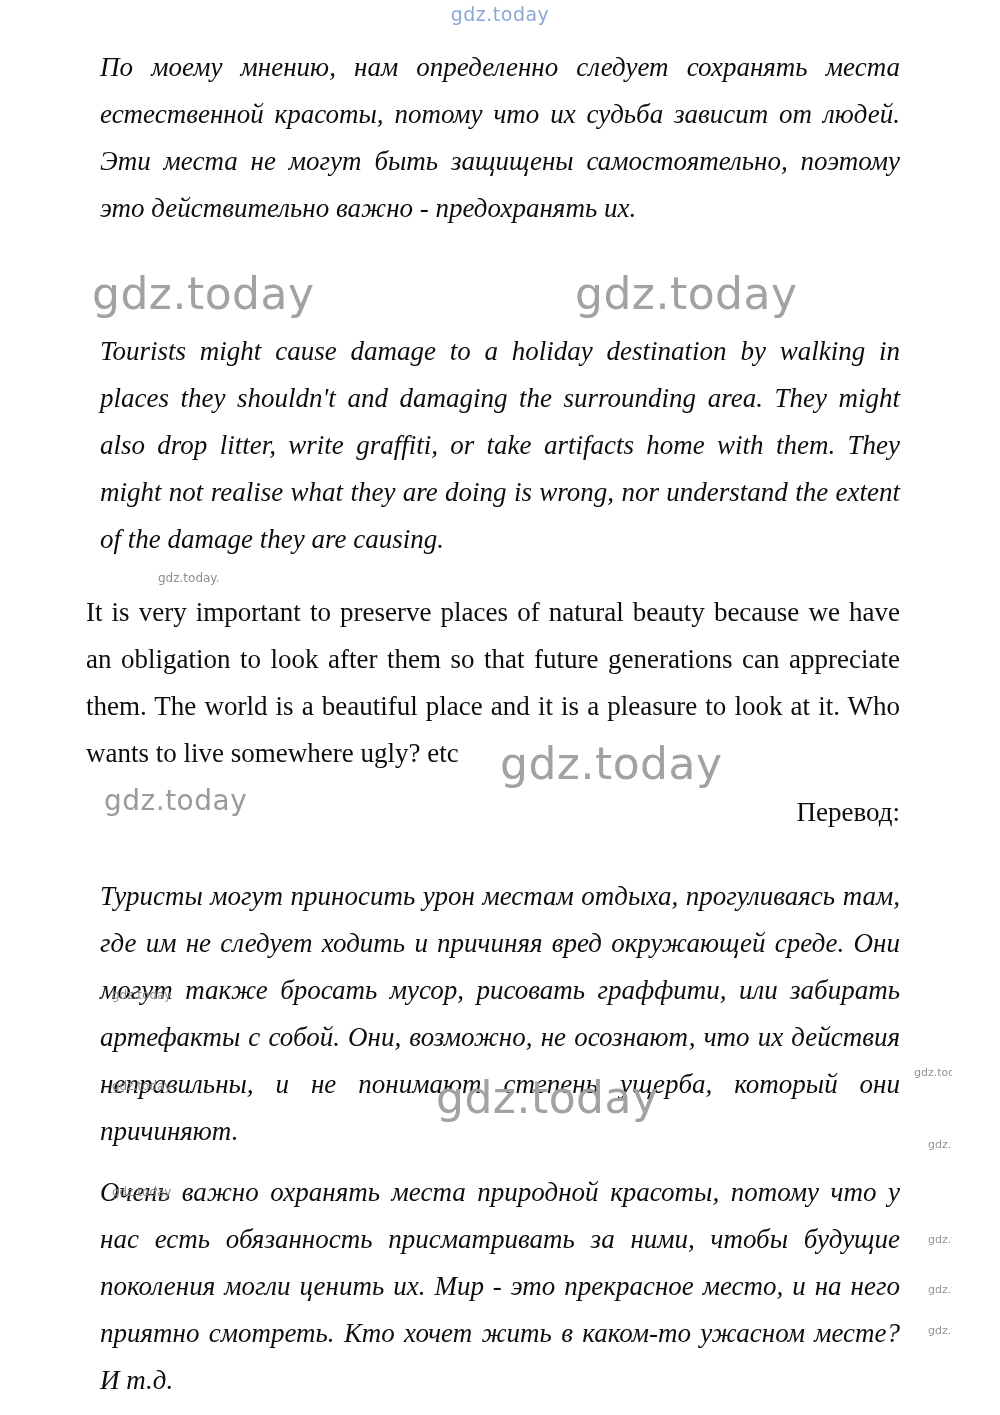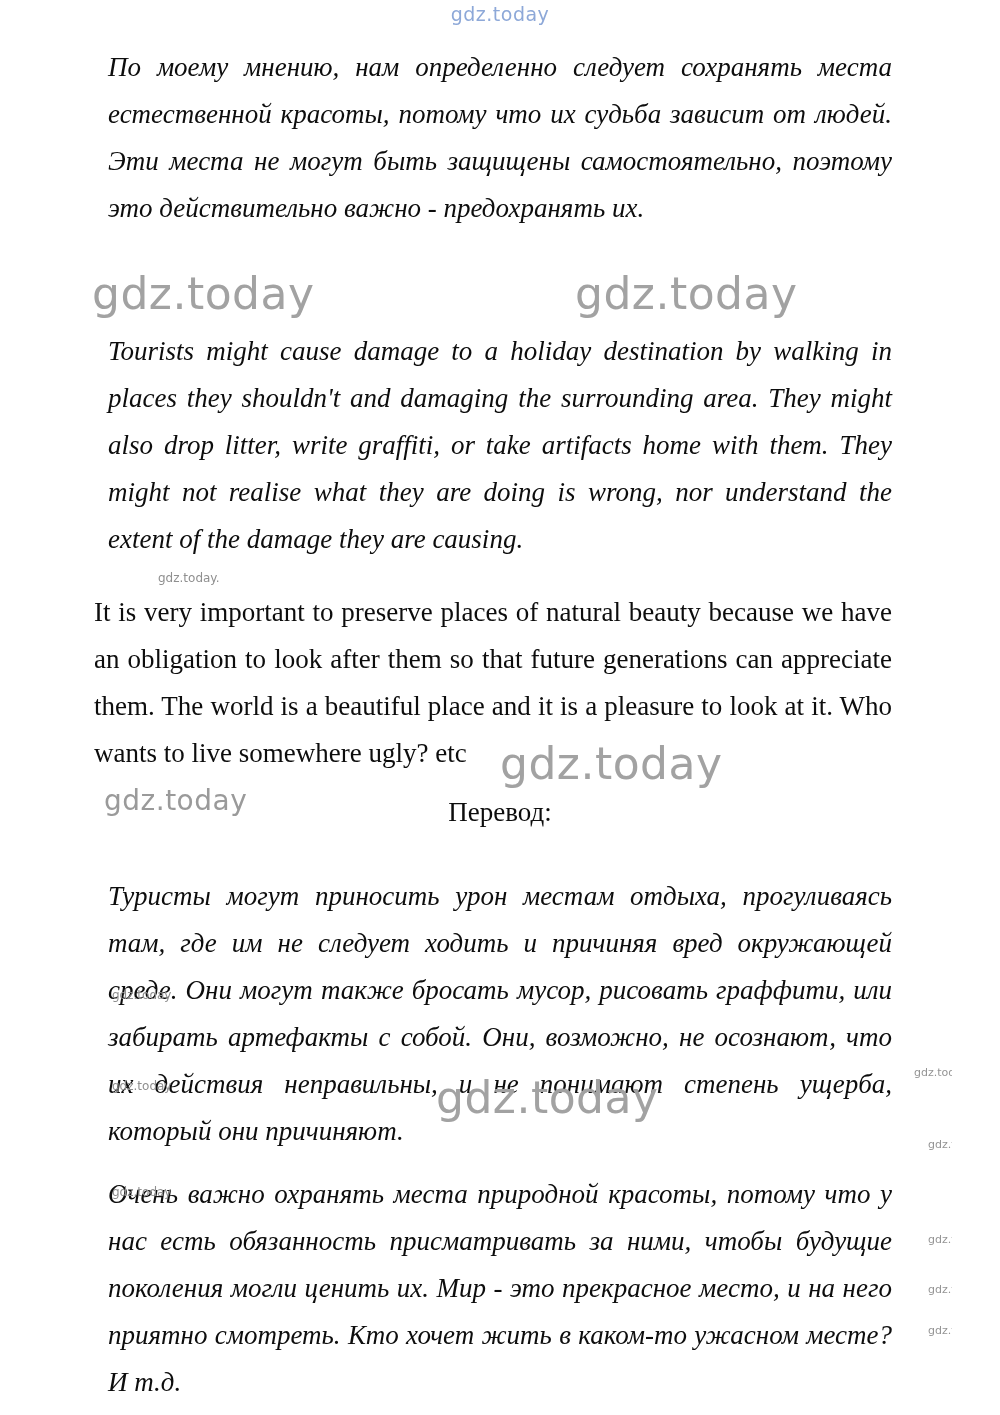--- a/index.html
+++ b/index.html
@@ -7,34 +7,34 @@
     position:relative;
     width:904px;
     height:1415px;
     margin:0 auto;
     background:#ffffff;
     overflow:hidden;
     font-family:"Liberation Serif", serif;
     color:#0d0d0d;
   }
   .para{
-    margin:16px;
+    margin:8px;
     padding:0 44px;
     font-size:27px;
     line-height:47px;
     text-align:justify;
     text-justify:inter-word;
   }
   .ru{font-style:italic;}
   .ru-intro{margin-top:44px;}
   .en1{margin-top:96px;font-style:italic;}
   .en2{margin-top:26px;padding-left:30px;}
   .perevod{
     margin-top:18px;
-    text-align:center;
+    text-align:right;
     font-size:27px;
     line-height:34px;
     font-style:normal;
   }
   .ru1{margin-top:44px;font-family:Liberation Serif, serif;}
   .ru2{margin-top:14px;}
 
   
   .wm{
     position:absolute;

